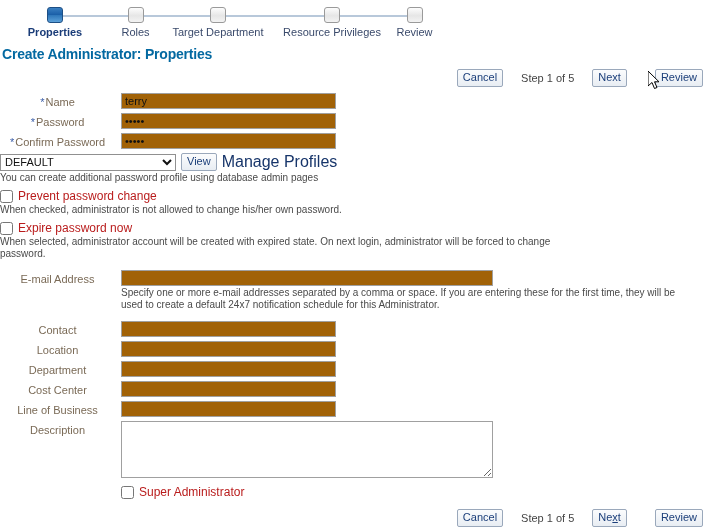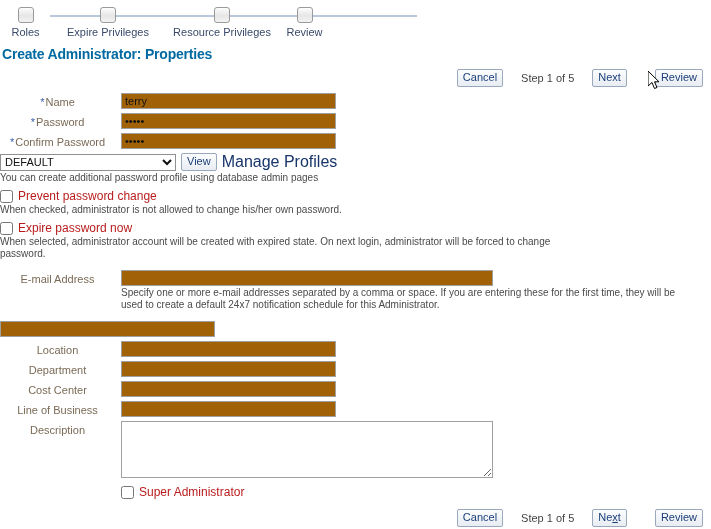--- a/index.html
+++ b/index.html
@@ -223,29 +223,33 @@
     z-index: 50;
   }
 </style>
 </head>
 <body>
 
 <div class="train">
   <div class="train-line"></div>
   <div class="train-stops">
 
+    <div class="train-stop current" style="width:110px">
+      <div class="stop-node active"></div>
+      <div class="stop-label">Properties</div>
+    </div>
 
     <div class="train-stop" style="width:51px">
       <div class="stop-node inactive"></div>
       <div class="stop-label">Roles</div>
     </div>
 
     <div class="train-stop" style="width:114px">
       <div class="stop-node inactive"></div>
-      <div class="stop-label">Expire Privileges</div>
+      <div class="stop-label">Target Department</div>
     </div>
 
     <div class="train-stop" style="width:114px">
       <div class="stop-node inactive"></div>
       <div class="stop-label">Resource Privileges</div>
     </div>
 
     <div class="train-stop" style="width:51px">
       <div class="stop-node inactive"></div>
       <div class="stop-label">Review</div>
@@ -318,20 +322,21 @@
     <div class="lbl">E-mail Address</div>
     <div class="fieldwrap">
       <input class="txt wide" type="text" value="" style="">
       <div class="hint">Specify one or more e-mail addresses separated by a comma or space. If you are entering these for the first time, they will be used to create a default 24x7 notification schedule for this Administrator.</div>
     </div>
   </div>
 
   <div class="spacer6"></div>
 
   <div class="row">
+    <div class="lbl">Contact</div>
     <div class="fieldwrap">
       <input class="txt" type="text" value="" style="">
     </div>
   </div>
 
   <div class="row">
     <div class="lbl">Location</div>
     <div class="fieldwrap">
       <input class="txt" type="text" value="" style="">
     </div>

